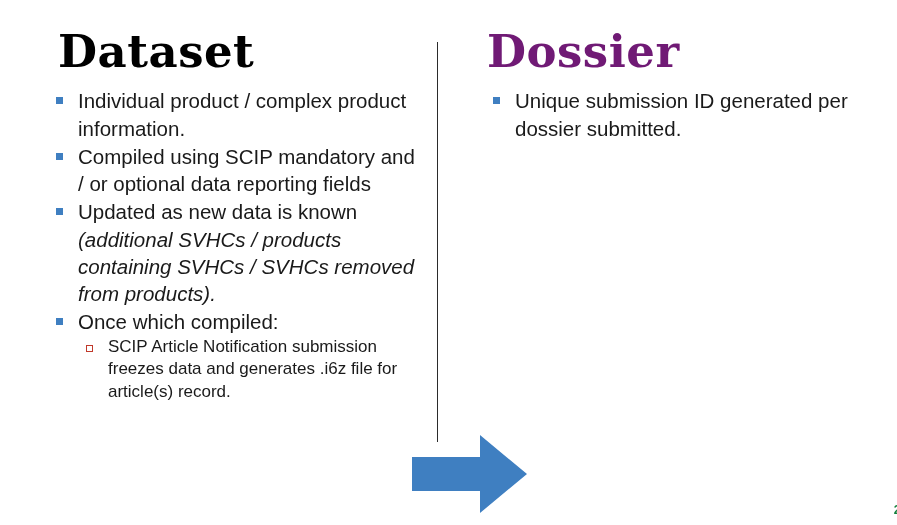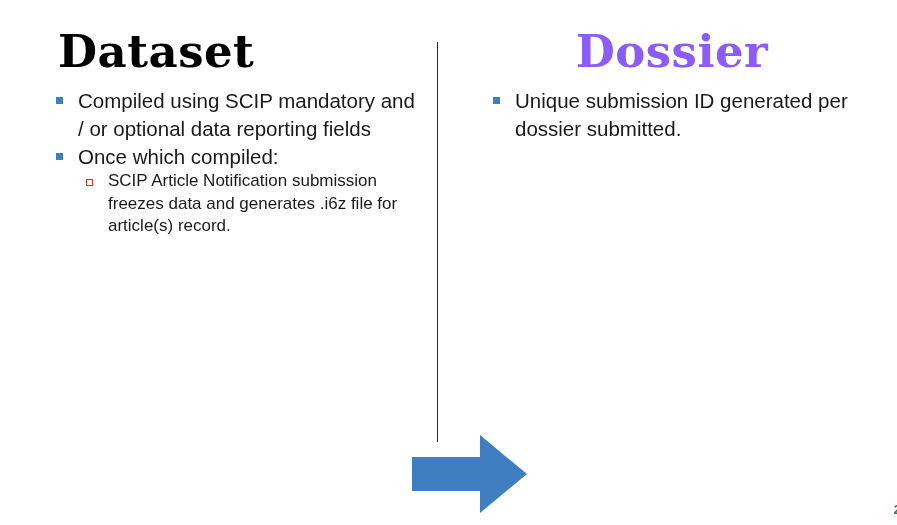--- a/index.html
+++ b/index.html
@@ -38,22 +38,22 @@
     font-size: 45px;
     line-height: 1.05;
     letter-spacing: 0.5px;
     margin: 0 0 12px 0;
   }
   .heading-left {
     color: #000000;
     padding-left: 8px;
   }
   .heading-right {
-    color: #8b5cf6;
-    text-align: center;
+    color: #701a75;
+    text-align: left;
     padding-right: 30px;
   }
   ul.bullets {
     list-style: none;
     margin: 0;
     padding: 0;
   }
   ul.bullets > li {
     position: relative;
     padding-left: 28px;
@@ -122,24 +122,29 @@
 </head>
 <body>
 
 <div class="slide">
 
   <div class="column col-left">
     <div class="heading heading-left">Dataset</div>
     <ul class="bullets">
       <li>
         <span class="sq"></span>
+        <span>Individual product / complex product information.</span>
       </li>
       <li>
         <span class="sq"></span>
         <span>Compiled using SCIP mandatory and / or optional data reporting fields</span>
+      </li>
+      <li>
+        <span class="sq"></span>
+        <span>Updated as new data is known </span><span class="italic">(additional SVHCs / products containing SVHCs / SVHCs removed from products).</span>
       </li>
       <li>
         <span class="sq"></span>
         <span>Once which compiled:</span>
         <ul class="sub">
           <li>
             <span class="sq-open"></span>
             <span>SCIP Article Notification submission freezes data and generates .i6z file for article(s) record.</span>
           </li>
         </ul>

